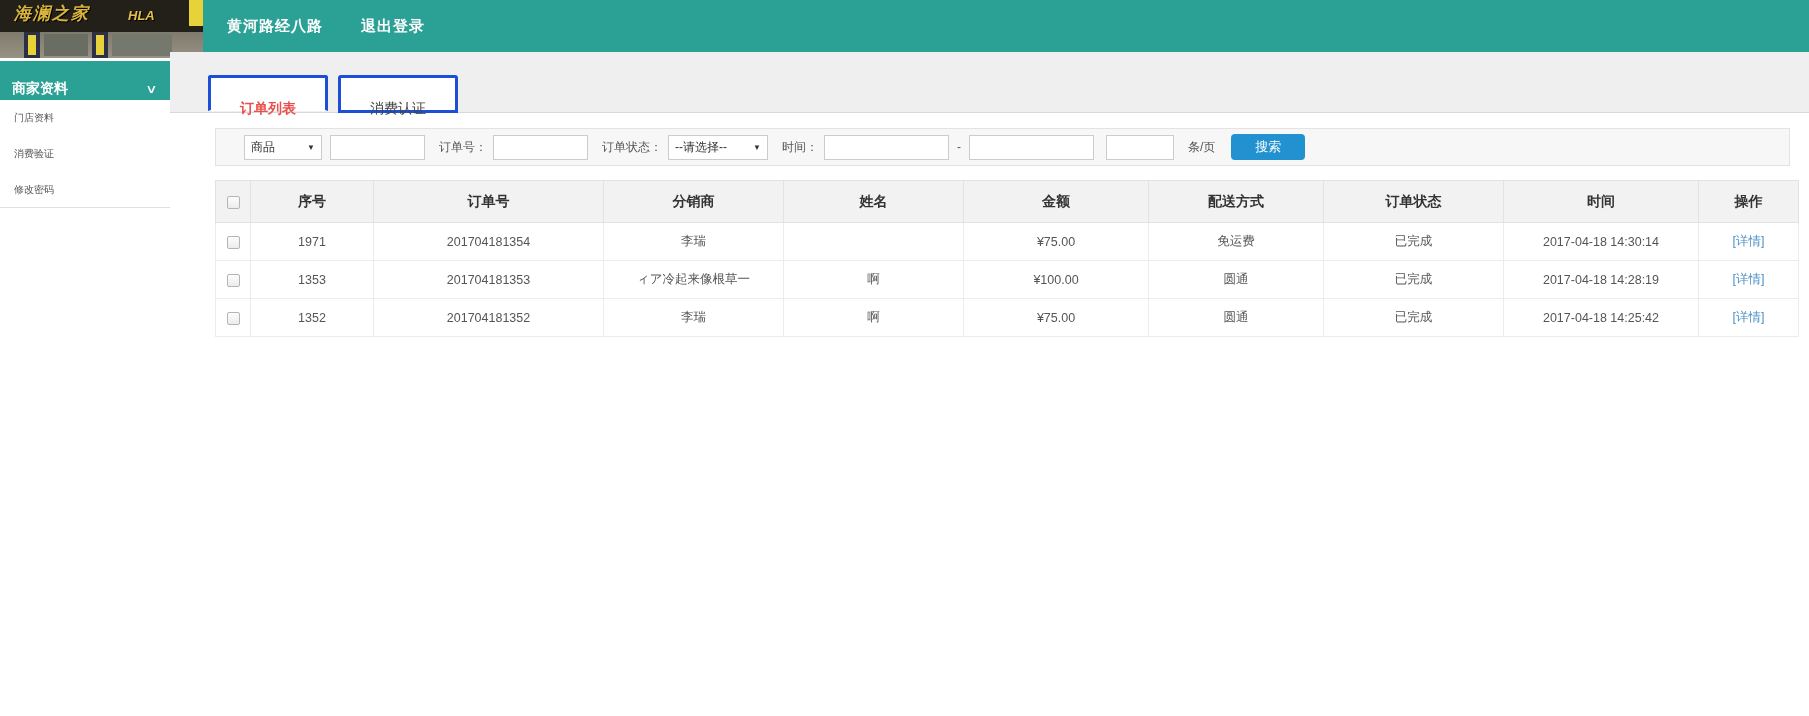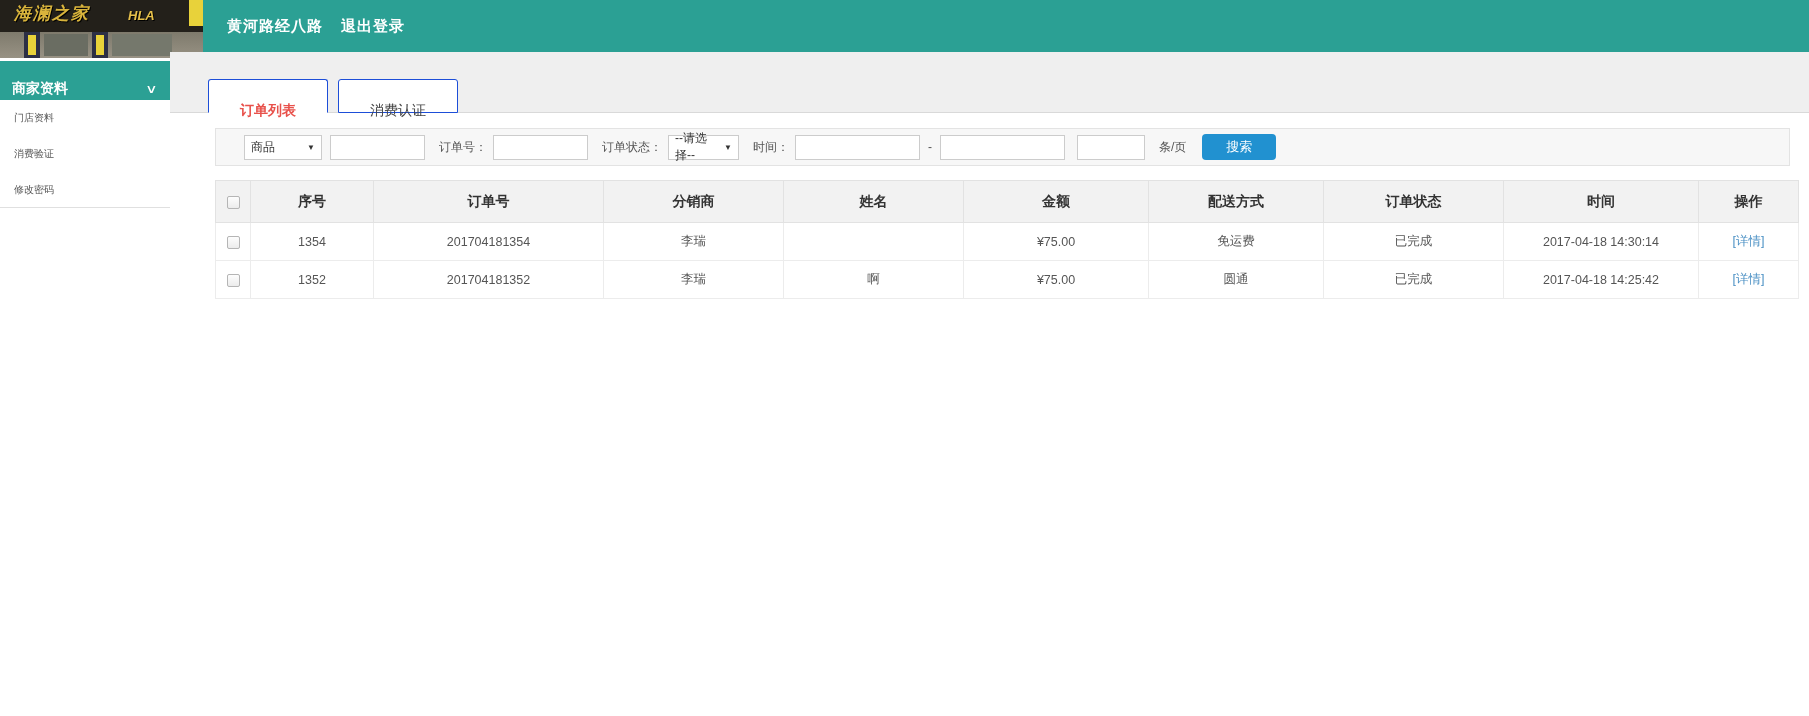--- a/index.html
+++ b/index.html
@@ -9,21 +9,21 @@
     background: #ffffff;
     position: relative;
     color: #555;
   }
 
   
   .topbar {
     position: absolute; left: 0; top: 0; width: 1809px; height: 52px;
     background: #2ba094;
   }
-  .topnav { position: absolute; left: 227px; top: 0; height: 52px; display: flex; align-items: center; gap: 18px; }
+  .topnav { position: absolute; left: 227px; top: 0; height: 52px; display: flex; align-items: center; gap: 38px; }
   .navlink { color: #ffffff; font-weight: bold; font-size: 15px; cursor: pointer; letter-spacing: 1px; }
 
   
   .photo {
     position: absolute; left: 0; top: 0; width: 203px; height: 58px;
     background: linear-gradient(#23201a 0%, #23201a 55%, #7e7a6c 55%, #989284 100%);
     overflow: hidden;
   }
   .photo .brand-cn {
     position: absolute; left: 14px; top: 2px;
@@ -43,21 +43,21 @@
   .photo .glass2 { position: absolute; top: 34px; left: 112px; width: 60px; height: 22px; background: #75786c; }
 
   
   .gray-strip {
     position: absolute; left: 170px; top: 52px; width: 1639px; height: 61px;
     background: #efefef; border-bottom: 1px solid #d9d9d9;
   }
   .tabs { position: absolute; left: 38px; bottom: -1px; display: flex; gap: 10px; }
   .tab {
     min-width: 120px; height: 29px; line-height: 28px; text-align: center;
-    background: #ffffff; border: 1px solid #1d4ed8; border-radius: 3px 3px 0 0;
+    background: #ffffff; border: 3px solid #1d4ed8; border-radius: 3px 3px 0 0;
     font-size: 14px; color: #444; cursor: pointer; padding: 16px 18px;
   }
   .tab.active { color: #e8514b; font-weight: bold; border-bottom: 1px solid #ffffff; height: 30px; }
 
   
   .sidebar { position: absolute; left: 0; top: 58px; width: 170px; background: #ffffff; }
   .sidebar-header {
     margin-top: 3px; height: 39px; background: #2ba094; color: #ffffff;
     display: flex; align-items: center; justify-content: space-between;
     padding: 16px 14px 0 12px; font-size: 14px; font-weight: bold; cursor: pointer;
@@ -78,21 +78,21 @@
     position: absolute; left: 215px; top: 128px; width: 1575px; height: 38px;
     background: #f7f7f7; border: 1px solid #e3e3e3;
     display: flex; align-items: center; padding-left: 28px; font-size: 12px; color: #555;
   }
   .sel {
     height: 25px; background: #fff; border: 1px solid #cccccc;
     display: flex; align-items: center; justify-content: space-between;
     padding: 0 6px; cursor: pointer; color: #333;
   }
   .sel .arrow { font-size: 8px; color: #333; margin-left: 6px; }
-  .w78 { width: 78px; } .w88 { width: 71px; }
+  .w78 { width: 78px; } .w88 { width: 100px; }
   .txt {
     height: 25px; border: 1px solid #cccccc; background: #fff; outline: none;
     font-size: 12px; padding: 0 5px; font-family: inherit; color: #333;
   }
   .w95 { width: 95px; } .w125 { width: 125px; } .w68 { width: 68px; }
   .flabel { margin: 0 6px 0 14px; white-space: nowrap; color: #555; }
   .gap8 { margin-left: 8px; }
   .dash { margin: 0 8px; color: #555; }
   .perpage { margin-left: 12px; }
   .search-btn {
@@ -197,28 +197,40 @@
       <th class="col-amount">金额</th>
       <th class="col-ship">配送方式</th>
       <th class="col-status">订单状态</th>
       <th class="col-time">时间</th>
       <th class="col-op">操作</th>
     </tr>
   </thead>
   <tbody>
     <tr>
       <td><span class="checkbox"></span></td>
-      <td>1354</td>
+      <td>1971</td>
       <td>201704181354</td>
       <td>李瑞</td>
       <td></td>
       <td>¥75.00</td>
       <td>免运费</td>
       <td>已完成</td>
       <td>2017-04-18 14:30:14</td>
+      <td><a class="detail">[详情]</a></td>
+    </tr>
+    <tr>
+      <td><span class="checkbox"></span></td>
+      <td>1353</td>
+      <td>201704181353</td>
+      <td>ィア冷起来像根草一</td>
+      <td>啊</td>
+      <td>¥100.00</td>
+      <td>圆通</td>
+      <td>已完成</td>
+      <td>2017-04-18 14:28:19</td>
       <td><a class="detail">[详情]</a></td>
     </tr>
     <tr>
       <td><span class="checkbox"></span></td>
       <td>1352</td>
       <td>201704181352</td>
       <td>李瑞</td>
       <td>啊</td>
       <td>¥75.00</td>
       <td>圆通</td>

